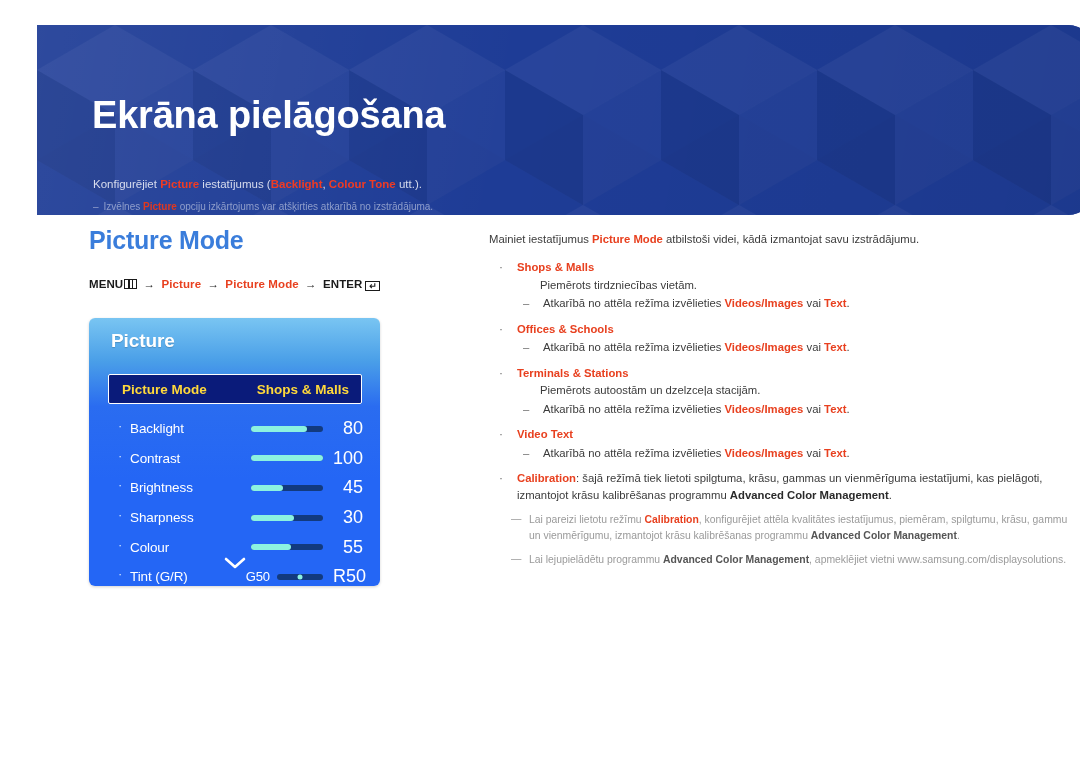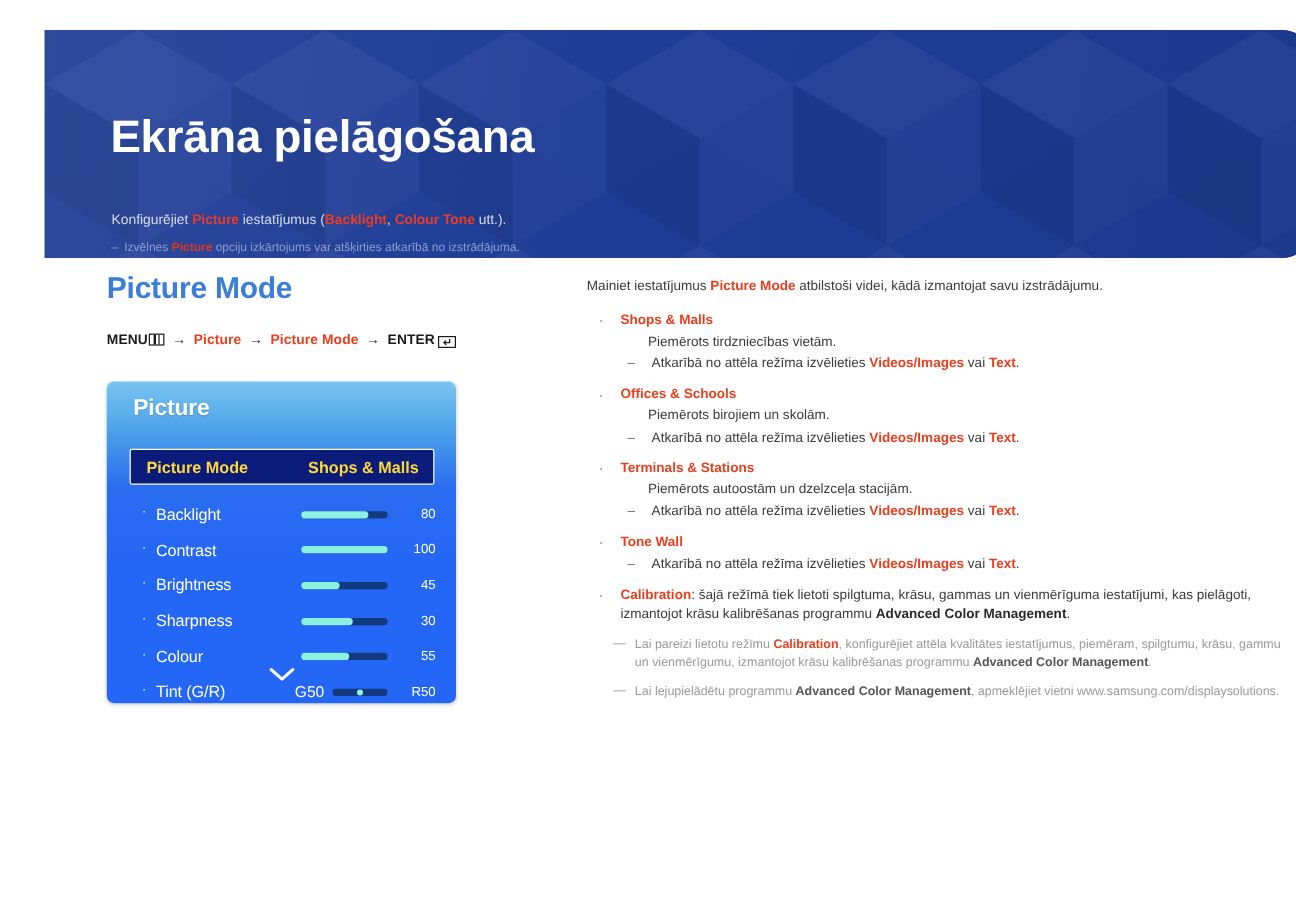--- a/index.html
+++ b/index.html
@@ -179,21 +179,21 @@
     background: #8cf2e0;
   }
   .track.tint { width: 46px; background: #123a7e; }
   .track.tint .knob {
     position: absolute; top: 50%; left: 50%;
     width: 5px; height: 5px; border-radius: 50%;
     background: #8cf2e0; transform: translate(-50%, -50%);
   }
   .osd-row .num {
     width: 30px; text-align: right;
-    font-size: 11px; color: #ffffff;
+    font-size: 18px; color: #ffffff;
   }
   .osd-chevron {
     position: absolute; left: 0; right: 0; bottom: 13px;
     text-align: center;
   }
   .osd-chevron svg { display: inline-block; }
 
   
   .left-footnote {
     position: absolute;
@@ -392,38 +392,37 @@
       <div class="bullet-head">Shops &amp; Malls</div>
       <div class="bullet-desc">Piemērots tirdzniecības vietām.</div>
       <div class="sub-item">
         <span class="ndash">‒</span><span>Atkarībā no attēla režīma izvēlieties </span><span class="b">Videos/Images</span><span> vai </span><span class="b">Text</span><span>.</span>
       </div>
     </div>
 
     <div class="bullet-item">
       <span class="dot">·</span>
       <div class="bullet-head">Offices &amp; Schools</div>
-      <div class="bullet-desc">Piemērots birojiem un skolām.</div>
       <div class="sub-item">
         <span class="ndash">‒</span><span>Atkarībā no attēla režīma izvēlieties </span><span class="b">Videos/Images</span><span> vai </span><span class="b">Text</span><span>.</span>
       </div>
     </div>
 
     <div class="bullet-item">
       <span class="dot">·</span>
       <div class="bullet-head">Terminals &amp; Stations</div>
       <div class="bullet-desc">Piemērots autoostām un dzelzceļa stacijām.</div>
       <div class="sub-item">
         <span class="ndash">‒</span><span>Atkarībā no attēla režīma izvēlieties </span><span class="b">Videos/Images</span><span> vai </span><span class="b">Text</span><span>.</span>
       </div>
     </div>
 
     <div class="bullet-item">
       <span class="dot">·</span>
-      <div class="bullet-head">Tone Wall</div>
+      <div class="bullet-head">Video Text</div>
       <div class="sub-item">
         <span class="ndash">‒</span><span>Atkarībā no attēla režīma izvēlieties </span><span class="b">Videos/Images</span><span> vai </span><span class="b">Text</span><span>.</span>
       </div>
     </div>
 
     <div class="bullet-item">
       <span class="dot">·</span>
       <div class="inline-body">
         <span class="bullet-head">Calibration</span><span>: šajā režīmā tiek lietoti spilgtuma, krāsu, gammas un vienmērīguma iestatījumi, kas pielāgoti, izmantojot krāsu kalibrēšanas programmu </span><span class="bold-dark">Advanced Color Management</span><span>.</span>
       </div>

